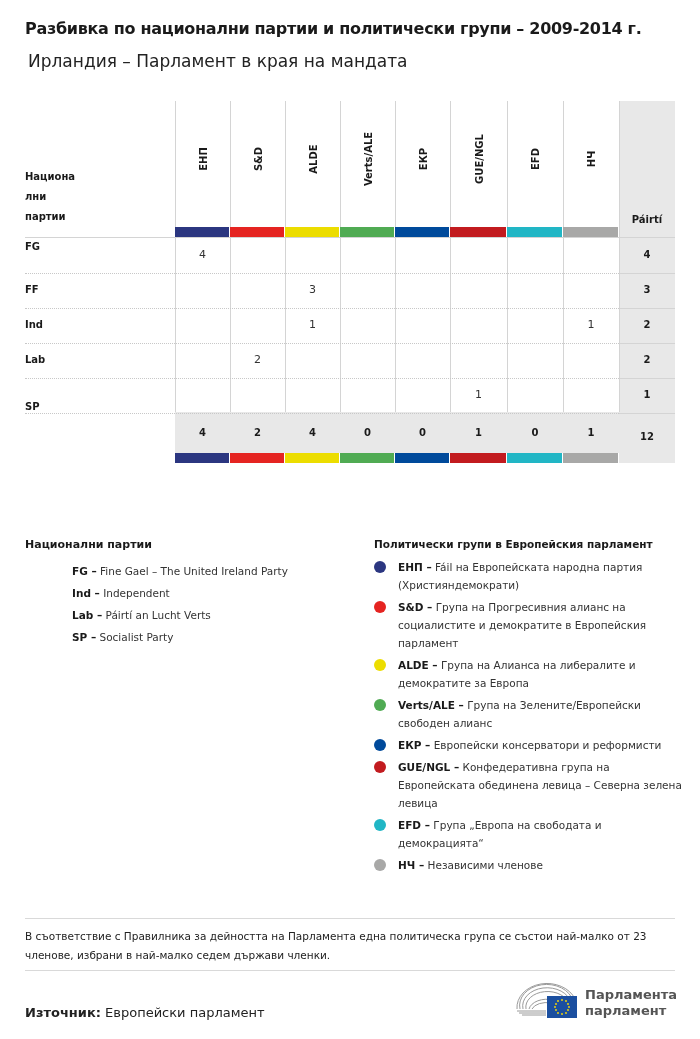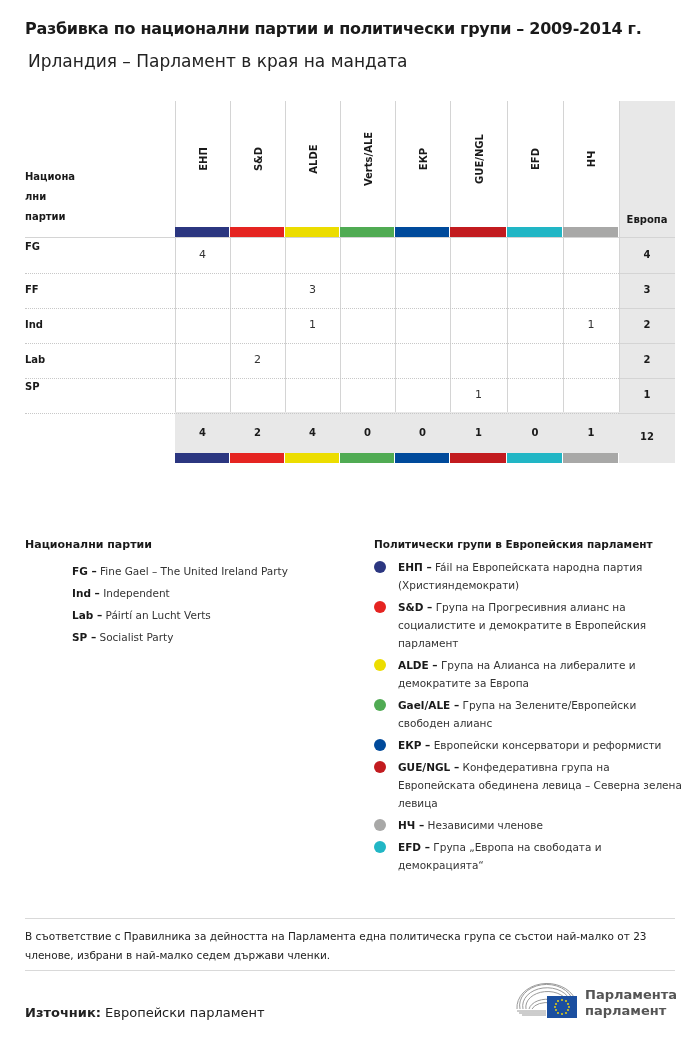--- a/index.html
+++ b/index.html
@@ -48,21 +48,21 @@
 <div class="title">Разбивка по национални партии и политически групи – 2009-2014 г.</div>
 <div class="subtitle">Ирландия – Парламент в края на мандата</div>
 
 <div class="tbl" id="tbl">
   <div class="seats-bg"></div>
   <div class="hdr-label">
     <div>Национа</div>
     <div>лни</div>
     <div>партии</div>
   </div>
-  <div class="seats-hdr">Европа</div>
+  <div class="seats-hdr">Páirtí</div>
   <div class="total-bg"></div>
   <div class="hline solid" style="top:136px;"></div>
 <div class="vline" style="left: 150px;"></div>
     <div class="vline" style="left: 205px;"></div>
     <div class="vline" style="left: 260px;"></div>
     <div class="vline" style="left: 315px;"></div>
     <div class="vline" style="left: 370px;"></div>
     <div class="vline" style="left: 425px;"></div>
     <div class="vline" style="left: 482px;"></div>
     <div class="vline" style="left: 538px;"></div>
@@ -156,21 +156,21 @@
     <div class="cell" style="left: 205px; width: 55px; top: 252px;">2</div>
     <div class="cell" style="left: 260px; width: 55px; top: 252px;"></div>
     <div class="cell" style="left: 315px; width: 55px; top: 252px;"></div>
     <div class="cell" style="left: 370px; width: 55px; top: 252px;"></div>
     <div class="cell" style="left: 425px; width: 57px; top: 252px;"></div>
     <div class="cell" style="left: 482px; width: 56px; top: 252px;"></div>
     <div class="cell" style="left: 538px; width: 56px; top: 252px;"></div>
     <div class="seat-cell" style="top: 253px;">2</div>
     <div class="hline dot" style="top: 277px;"></div>
     <div class="hline solid" style="top: 277px; left: 594px; width: 56px;"></div>
-    <div class="row-label" style="top: 280px;">SP</div>
+    <div class="row-label" style="top: 300px;">SP</div>
     <div class="cell" style="left: 150px; width: 55px; top: 287px;"></div>
     <div class="cell" style="left: 205px; width: 55px; top: 287px;"></div>
     <div class="cell" style="left: 260px; width: 55px; top: 287px;"></div>
     <div class="cell" style="left: 315px; width: 55px; top: 287px;"></div>
     <div class="cell" style="left: 370px; width: 55px; top: 287px;"></div>
     <div class="cell" style="left: 425px; width: 57px; top: 287px;">1</div>
     <div class="cell" style="left: 482px; width: 56px; top: 287px;"></div>
     <div class="cell" style="left: 538px; width: 56px; top: 287px;"></div>
     <div class="seat-cell" style="top: 288px;">1</div>
     <div class="hline dot" style="top: 312px;"></div>
@@ -187,25 +187,25 @@
       <div class="item"><b>SP –</b><span> Socialist Party</span></div>
     </div>
 </div>
 
 <div class="legend-right">
   <h3>Политически групи в Европейския парламент</h3>
   <div id="groups-list">
       <div class="grp"><span class="dot" style="background:#2b3680"></span><b>ЕНП –</b><span> Fáil на Европейската народна партия (Християндемократи)</span></div>
       <div class="grp"><span class="dot" style="background:#e52421"></span><b>S&amp;D –</b><span> Група на Прогресивния алианс на социалистите и демократите в Европейския парламент</span></div>
       <div class="grp"><span class="dot" style="background:#ecdd00"></span><b>ALDE –</b><span> Група на Алианса на либералите и демократите за Европа</span></div>
-      <div class="grp"><span class="dot" style="background:#50ab53"></span><b>Gael/ALE –</b><span> Група на Зелените/Европейски свободен алианс</span></div>
+      <div class="grp"><span class="dot" style="background:#50ab53"></span><b>Verts/ALE –</b><span> Група на Зелените/Европейски свободен алианс</span></div>
       <div class="grp"><span class="dot" style="background:#004a9b"></span><b>ЕКР –</b><span> Европейски консерватори и реформисти</span></div>
       <div class="grp"><span class="dot" style="background:#c21b1f"></span><b>GUE/NGL –</b><span> Конфедеративна група на Европейската обединена левица – Северна зелена левица</span></div>
+      <div class="grp"><span class="dot" style="background:#21b6c5"></span><b>EFD –</b><span> Група „Европа на свободата и демокрацията“</span></div>
       <div class="grp"><span class="dot" style="background:#a8a8a7"></span><b>НЧ –</b><span> Независими членове</span></div>
-      <div class="grp"><span class="dot" style="background:#21b6c5"></span><b>EFD –</b><span> Група „Европа на свободата и демокрацията“</span></div>
     </div>
 </div>
 
 <div class="sep" style="top:918px;"></div>
 <div class="note">В съответствие с Правилника за дейността на Парламента една политическа група се състои най-малко от 23 членове, избрани в най-малко седем държави членки.</div>
 <div class="sep" style="top:970px;"></div>
 
 <div class="source">
   <b>Източник:</b><span> Европейски парламент</span>
 </div>

